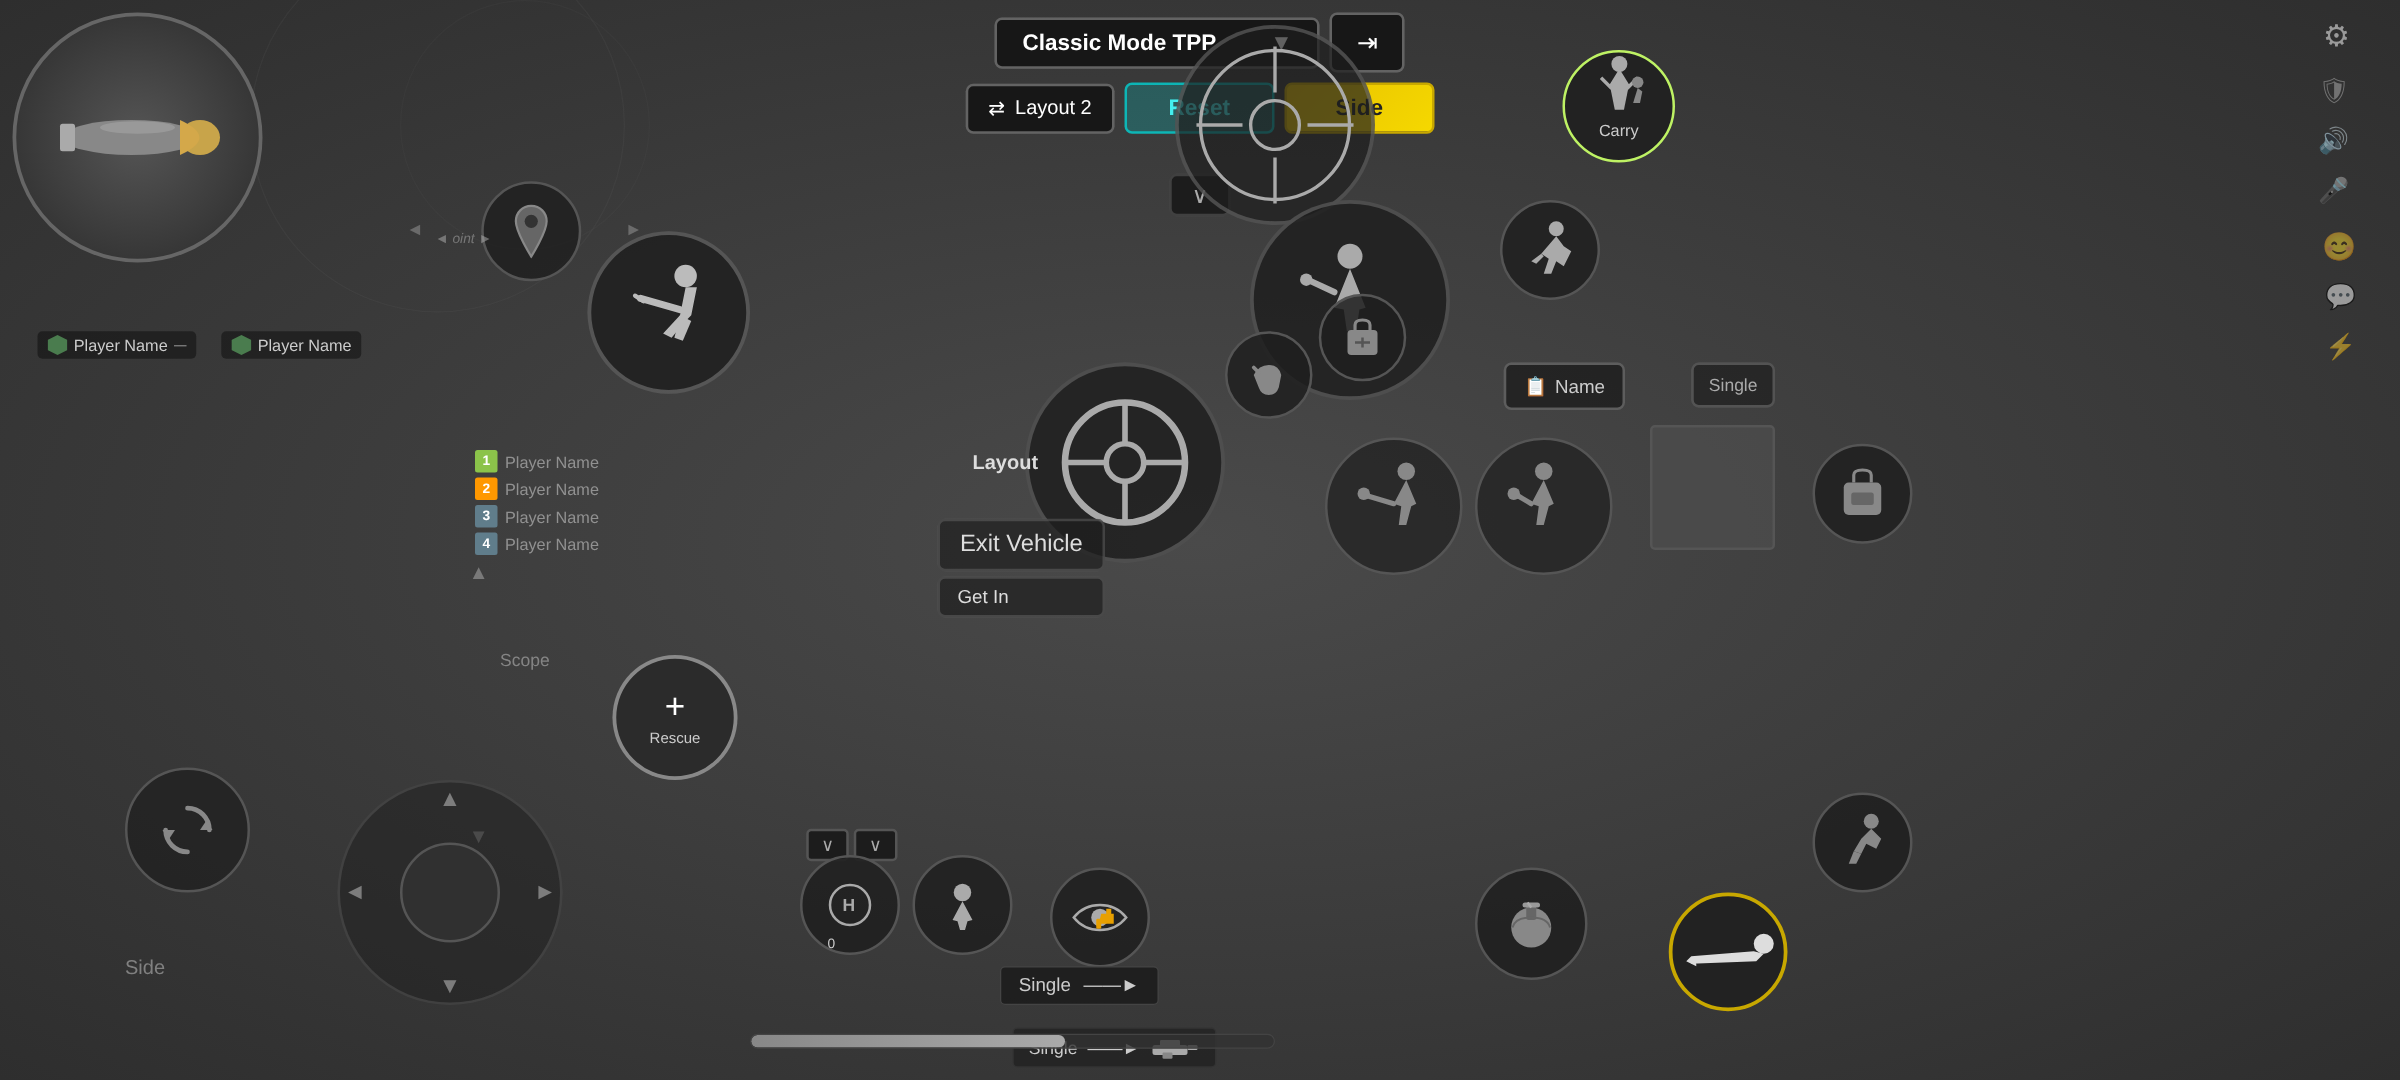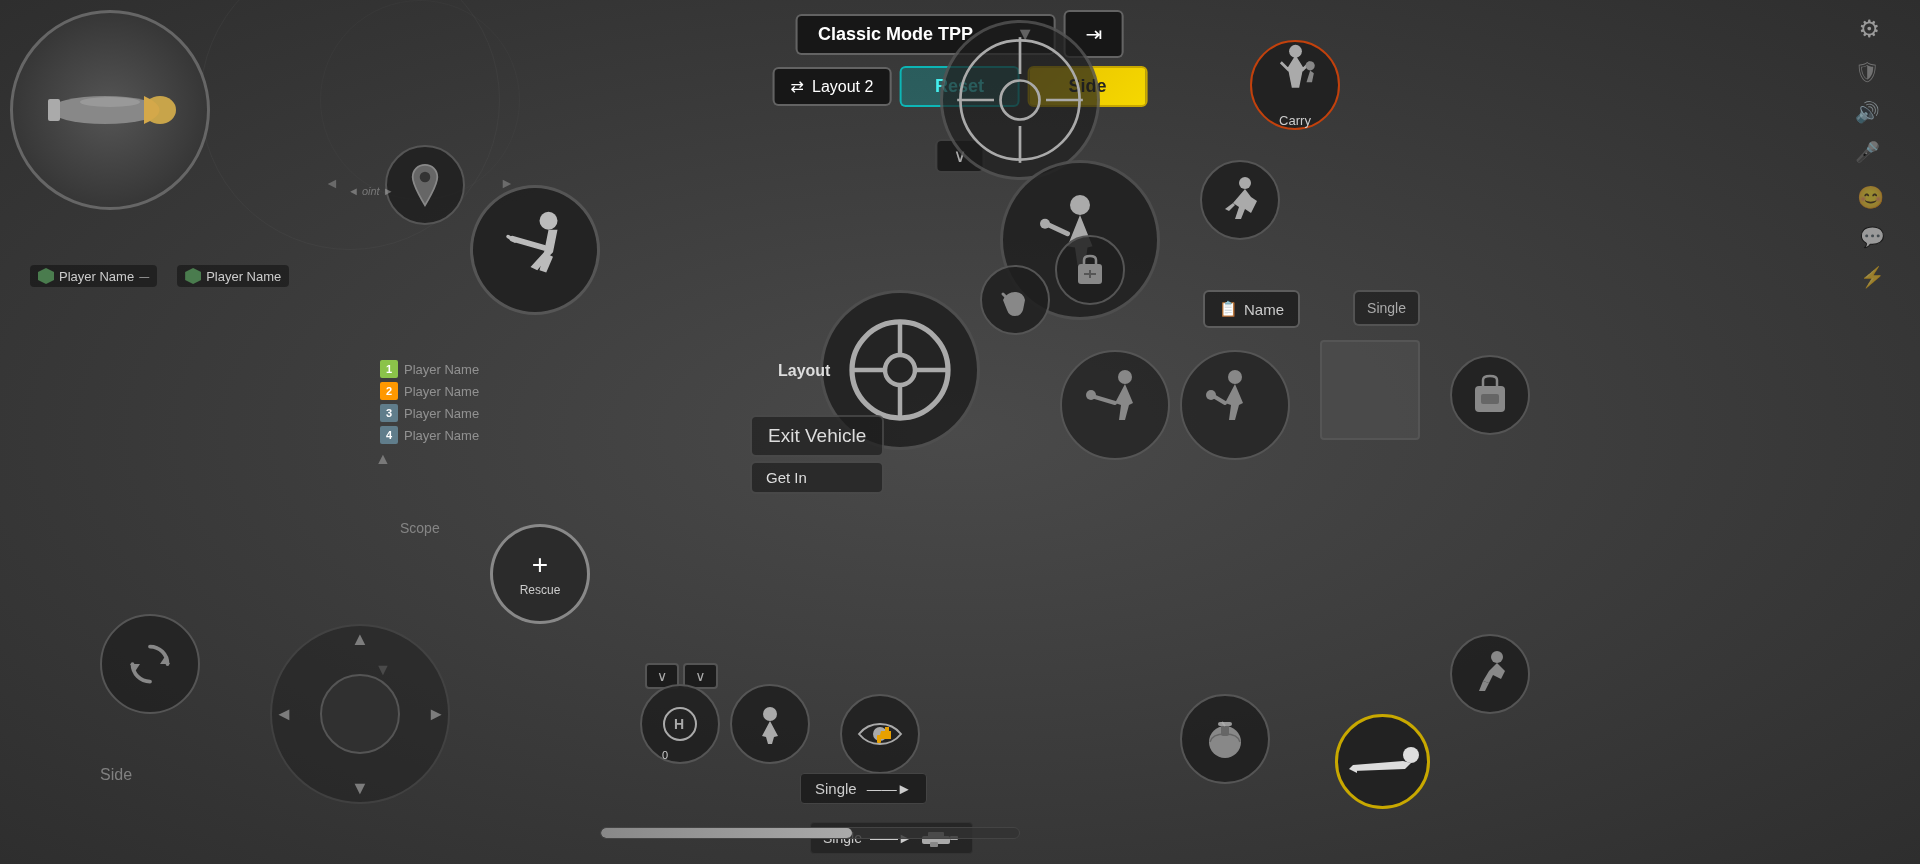--- a/index.html
+++ b/index.html
@@ -376,27 +376,27 @@
       cursor: pointer;
     }
 
     
     .carry-circle {
       position: absolute;
       width: 90px; height: 90px;
       top: 40px; right: 580px;
       border-radius: 50%;
       background: rgba(30,30,30,0.85);
-      border: 2px solid #c2410c;
+      border: 2px solid #bef264;
       display: flex;
       flex-direction: column;
       align-items: center;
       justify-content: flex-start;
       cursor: pointer;
-      gap: 16px;
+      gap: 0;
     }
 
     .carry-label {
       color: #ccc;
       font-size: 13px;
     }
 
     
     .settings-icon {
       position: absolute;

